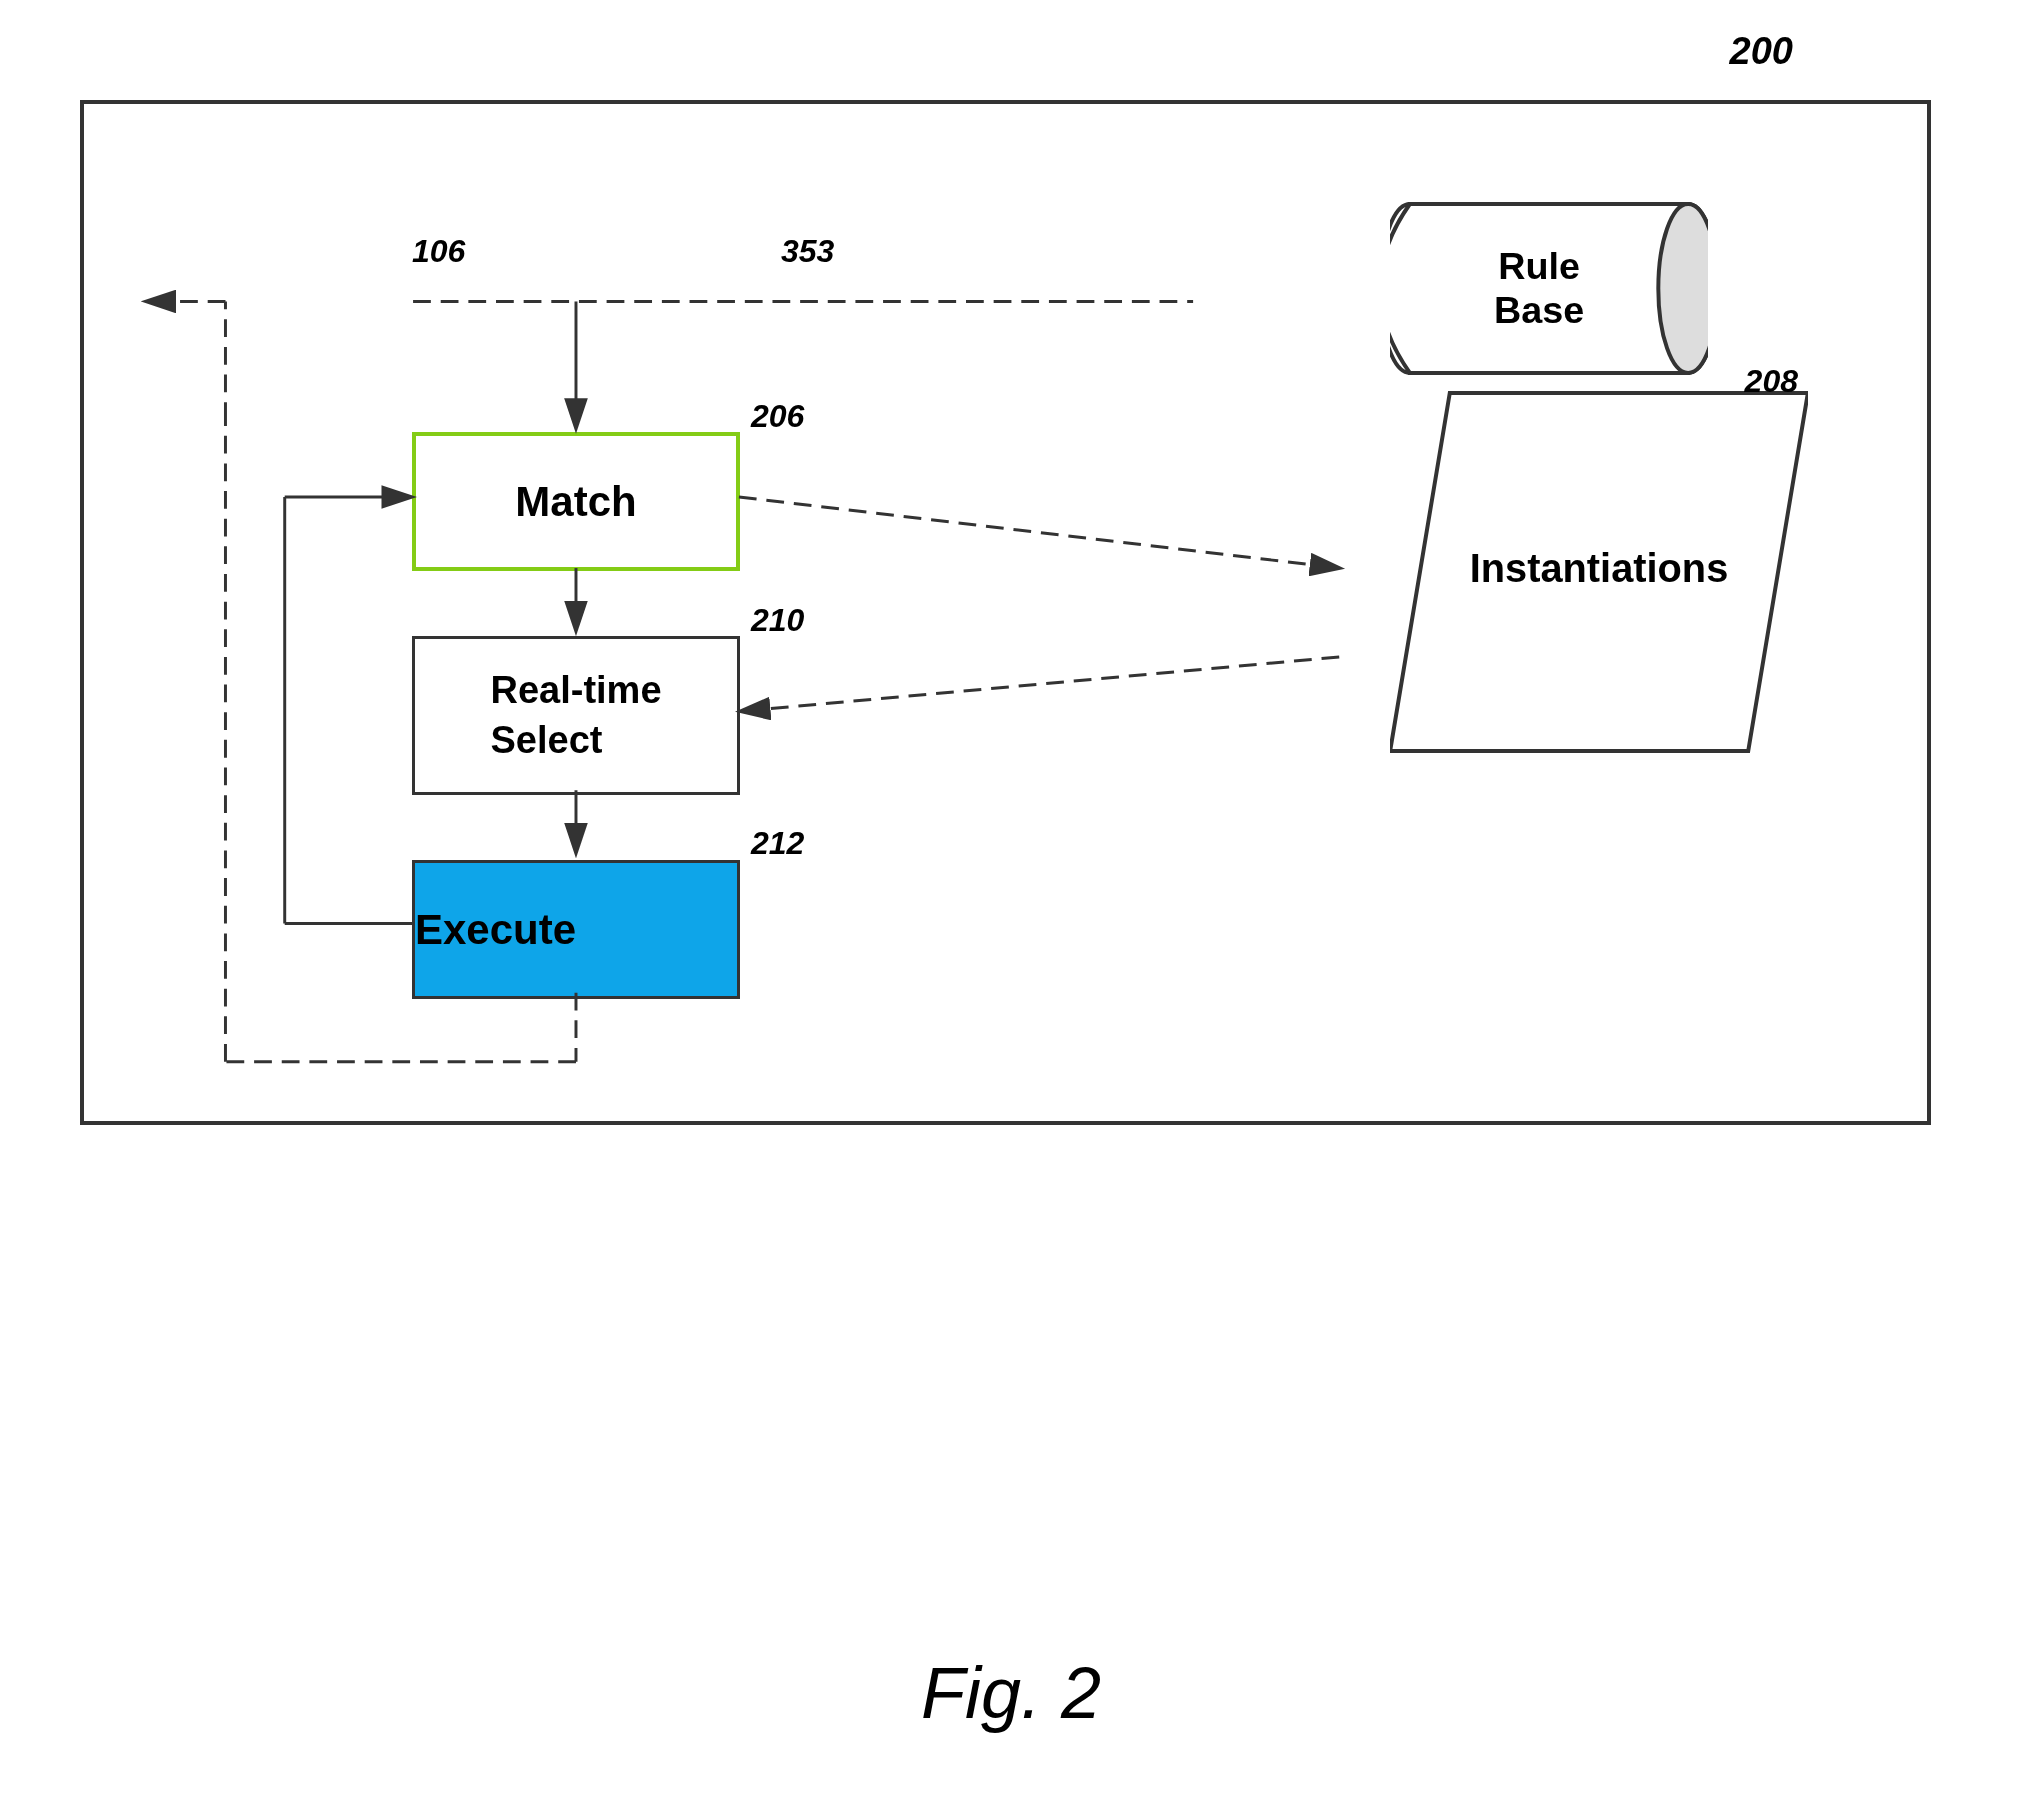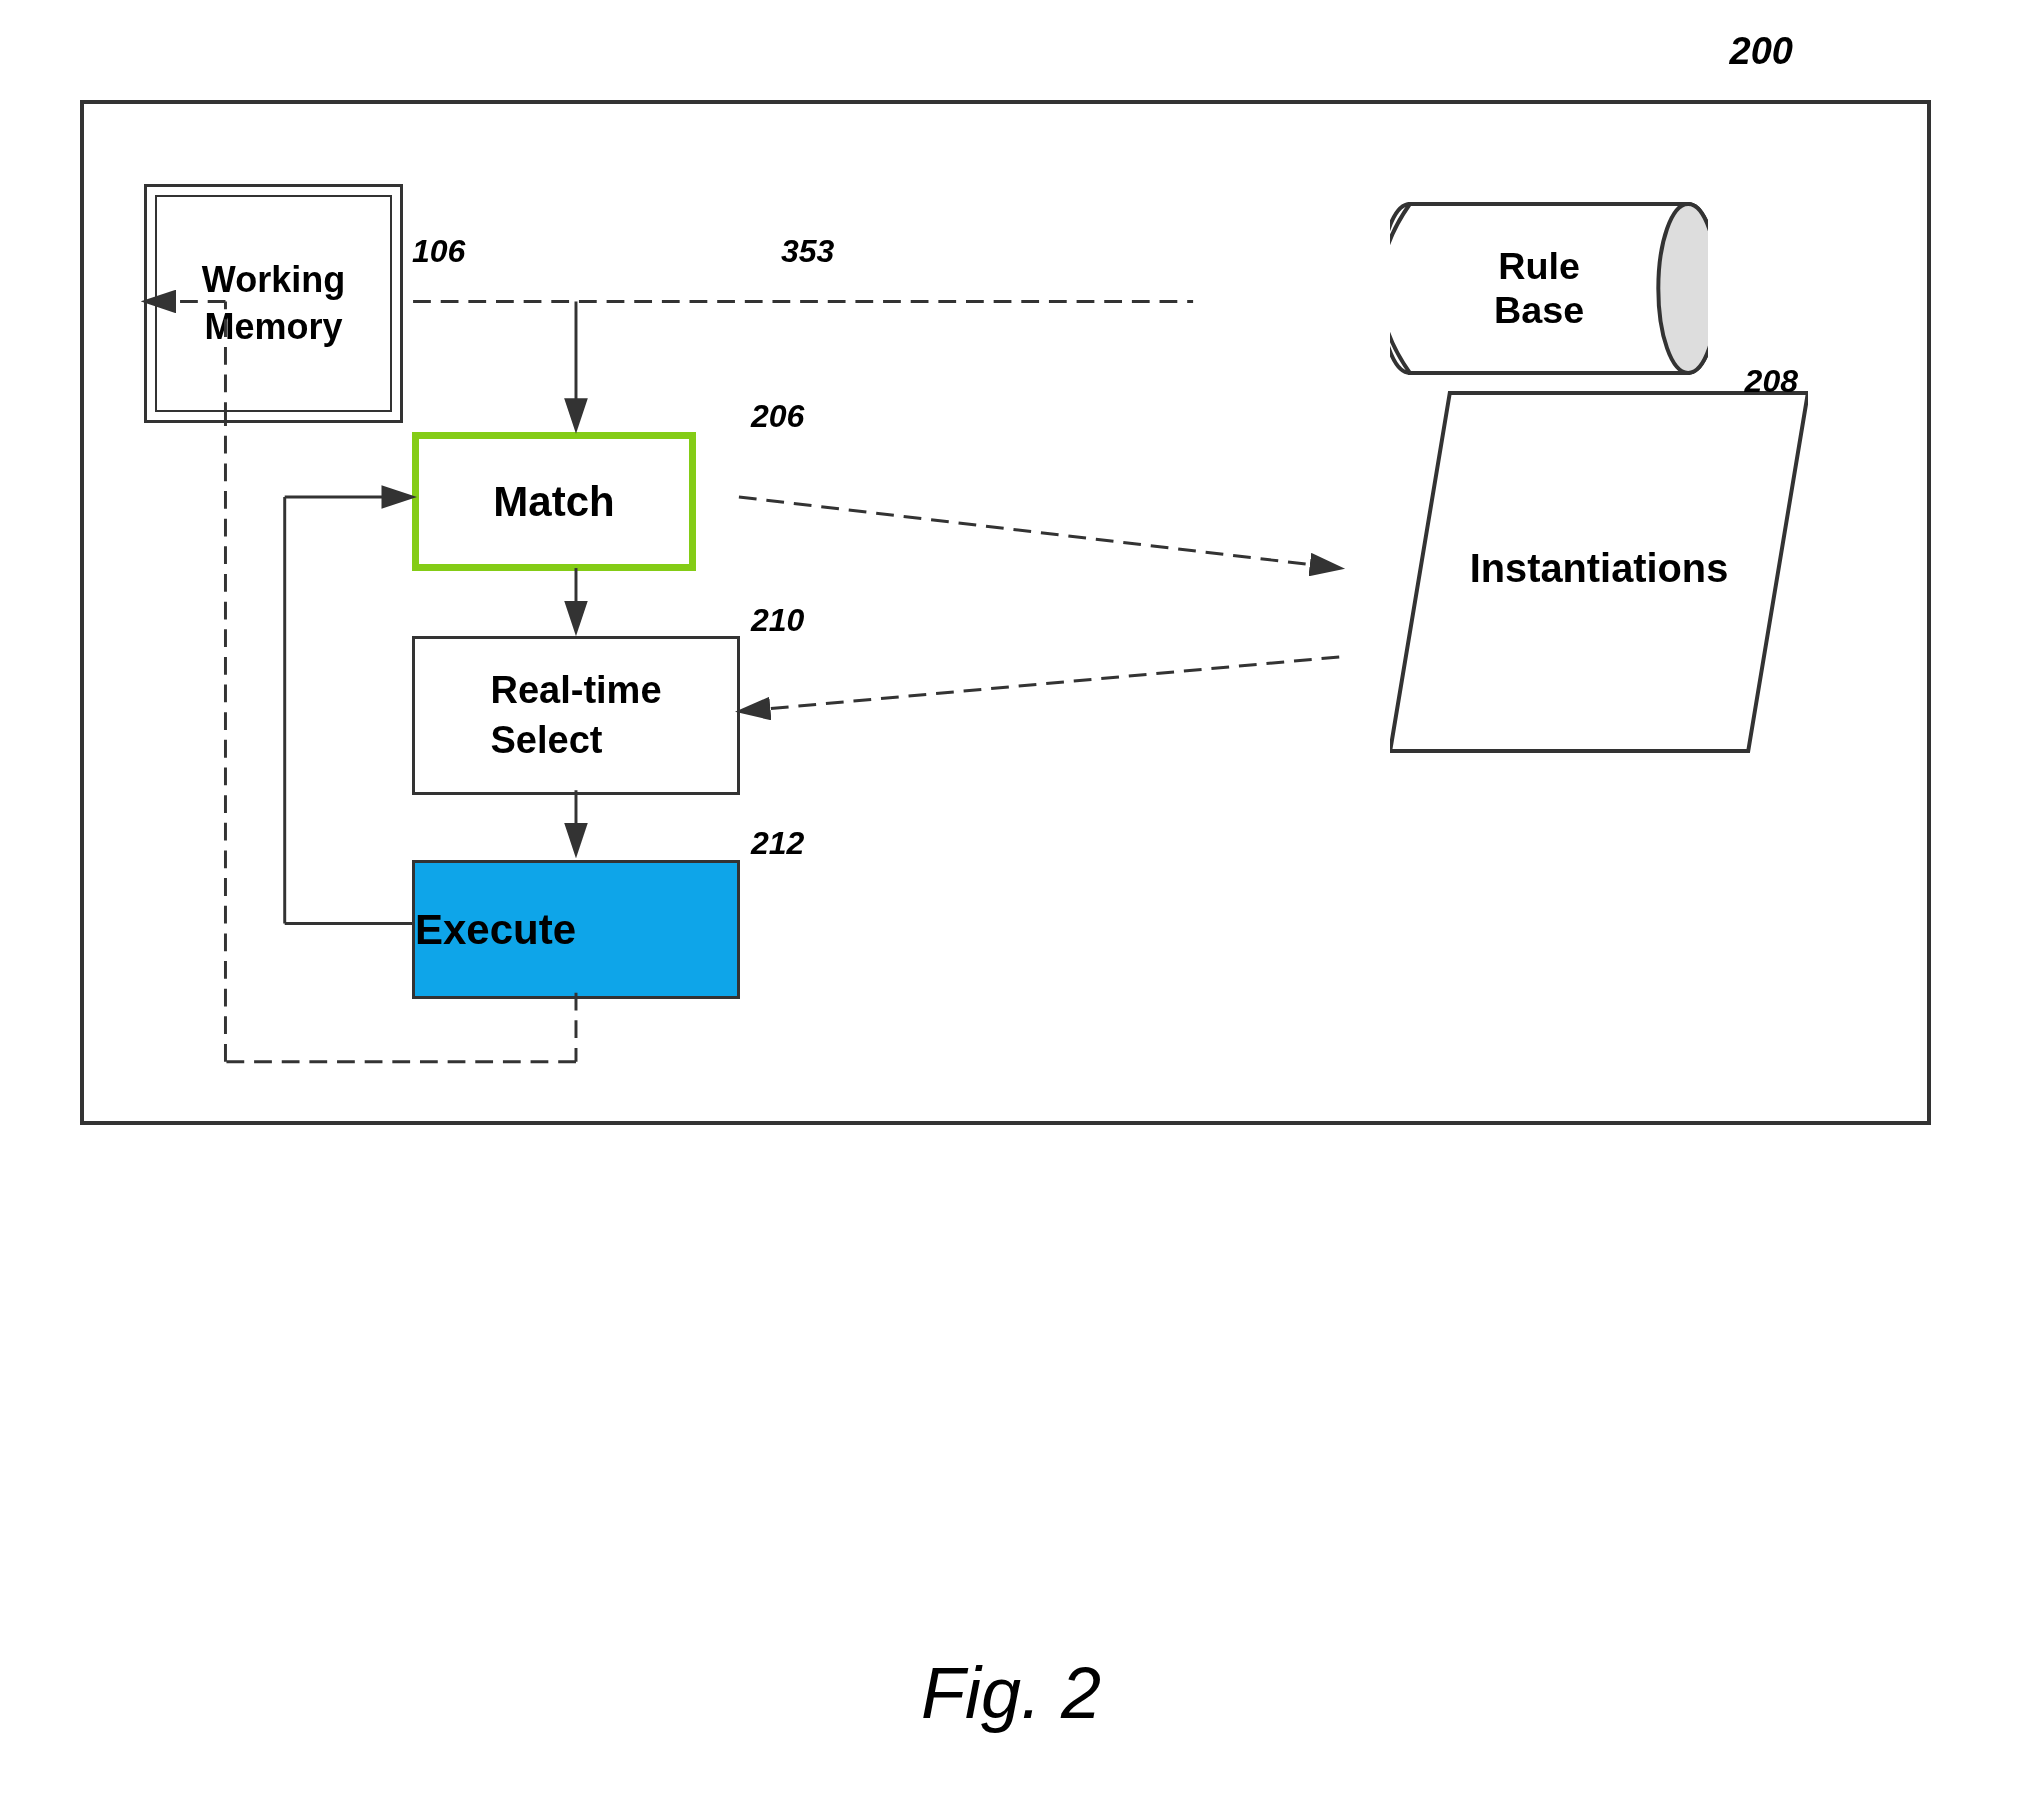--- a/index.html
+++ b/index.html
@@ -94,23 +94,23 @@
       font-size: 32px;
       font-weight: bold;
       font-style: italic;
     }
 
     
     .match-box {
       position: absolute;
       top: 328px;
       left: 328px;
-      width: 284px;
+      width: 328px;
       height: 139px;
-      border: 7px solid #84cc16;
+      border: 4px solid #84cc16;
       background: #fff;
       display: flex;
       align-items: center;
       justify-content: center;
     }
     .match-text {
       font-size: 42px;
       font-weight: bold;
     }
 
@@ -233,25 +233,20 @@
   </style>
 </head>
 <body>
 
 <div class="page">
 
   <div class="fig-number-label">200</div>
 
   <div class="outer-box">
 
-    <div class="working-memory-box">
-      <div class="working-memory-inner">
-        <div class="working-memory-text">Working<br>Memory</div>
-      </div>
-    </div>
 
     <div class="label-202">106</div>
 
     <div class="label-204">353</div>
 
     <div class="rule-base-container">
       <svg class="rulebase-svg" viewBox="0 0 320 240">
 
         <rect x="20" y="40" width="280" height="170" fill="white" stroke="#333" stroke-width="4"></rect>
 

